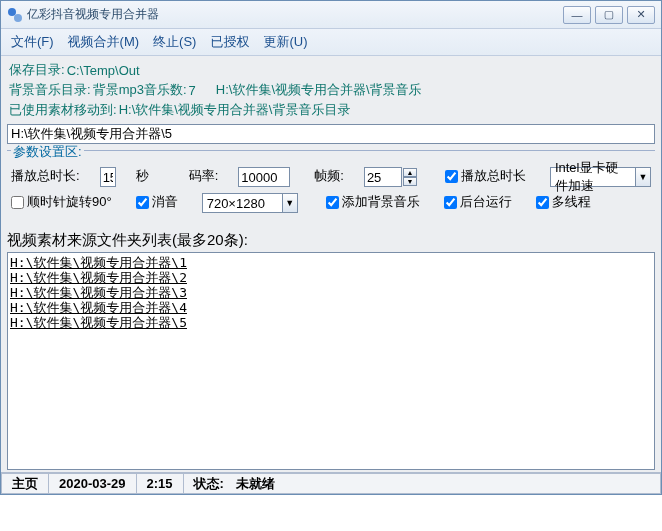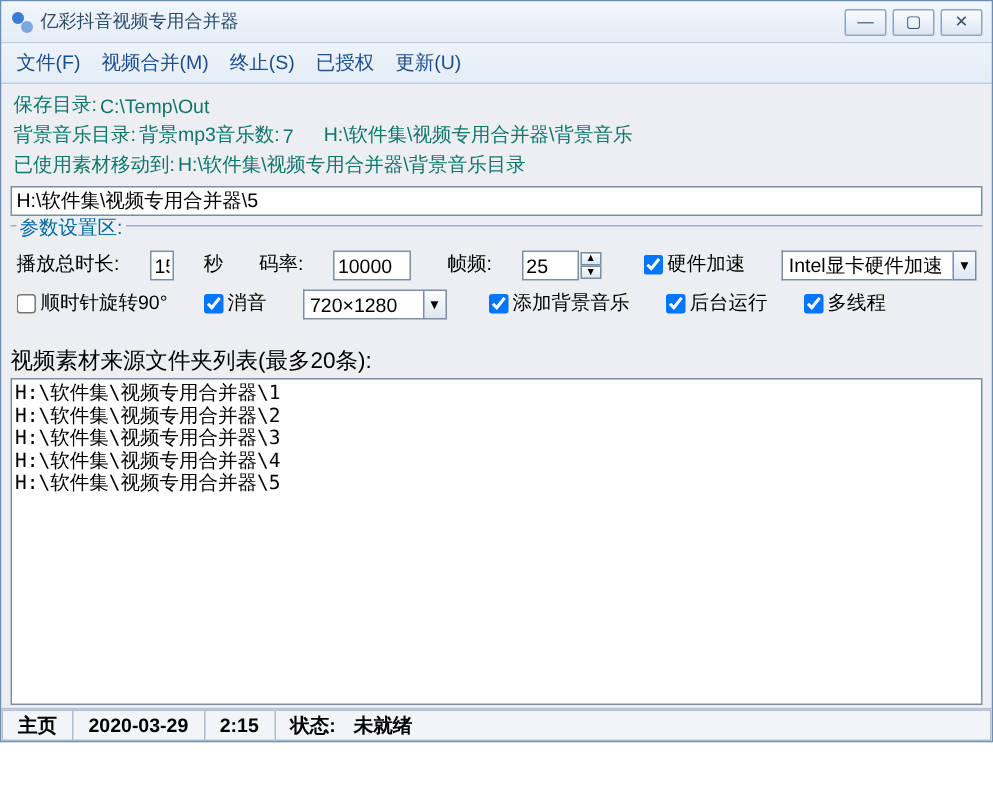--- a/index.html
+++ b/index.html
@@ -173,20 +173,21 @@
     margin-top: 2px;
     border: 1px solid #7a8ea8;
     background: #fff;
     height: 218px;
     overflow: auto;
     font-family: "SimSun", monospace;
     font-size: 13px;
     line-height: 15px;
     padding: 2px;
     white-space: pre;
+    text-decoration: underline;
   }
   .statusbar {
     display: flex;
     align-items: stretch;
     border-top: 1px solid #b0bccf;
     background: #eceef1;
     height: 22px;
     font-weight: bold;
   }
   .status-cell {
@@ -251,33 +252,33 @@
       <input class="text-input" type="text" value="H:\软件集\视频专用合并器\5" style="">
     </div>
 
     <div class="fieldset">
       <span class="fieldset-legend">参数设置区:</span>
 
       <div class="param-row" style="margin-top:-8px">
         <span>播放总时长:</span>
         <input class="small-input" style="width: 16px;" value="15">
         <span>秒</span>
-        <span style="margin-left:4px">码率:</span>
+        <span style="margin-left:20px">码率:</span>
         <input class="small-input" style="width: 52px;" value="10000">
         <span style="margin-left:4px">帧频:</span>
         <span class="spinner">
           <input class="small-input" style="width: 38px;" value="25">
           <span class="spin-btns">
             <span class="spin-btn">▲</span>
             <span class="spin-btn">▼</span>
           </span>
         </span>
         <label class="chk" style="margin-left:8px">
           <input type="checkbox" id="cb-hw" checked="" style="">
-          <span>硬件加速</span>
+          <span>播放总时长</span>
         </label>
         <div class="combo-wrapper" style="flex:1">
           <span class="combo-text" style="flex:1">Intel显卡硬件加速</span>
           <span class="combo-btn">▼</span>
         </div>
       </div>
 
       <div class="param-row">
         <label class="chk">
           <input type="checkbox" id="cb-rot" style="">

